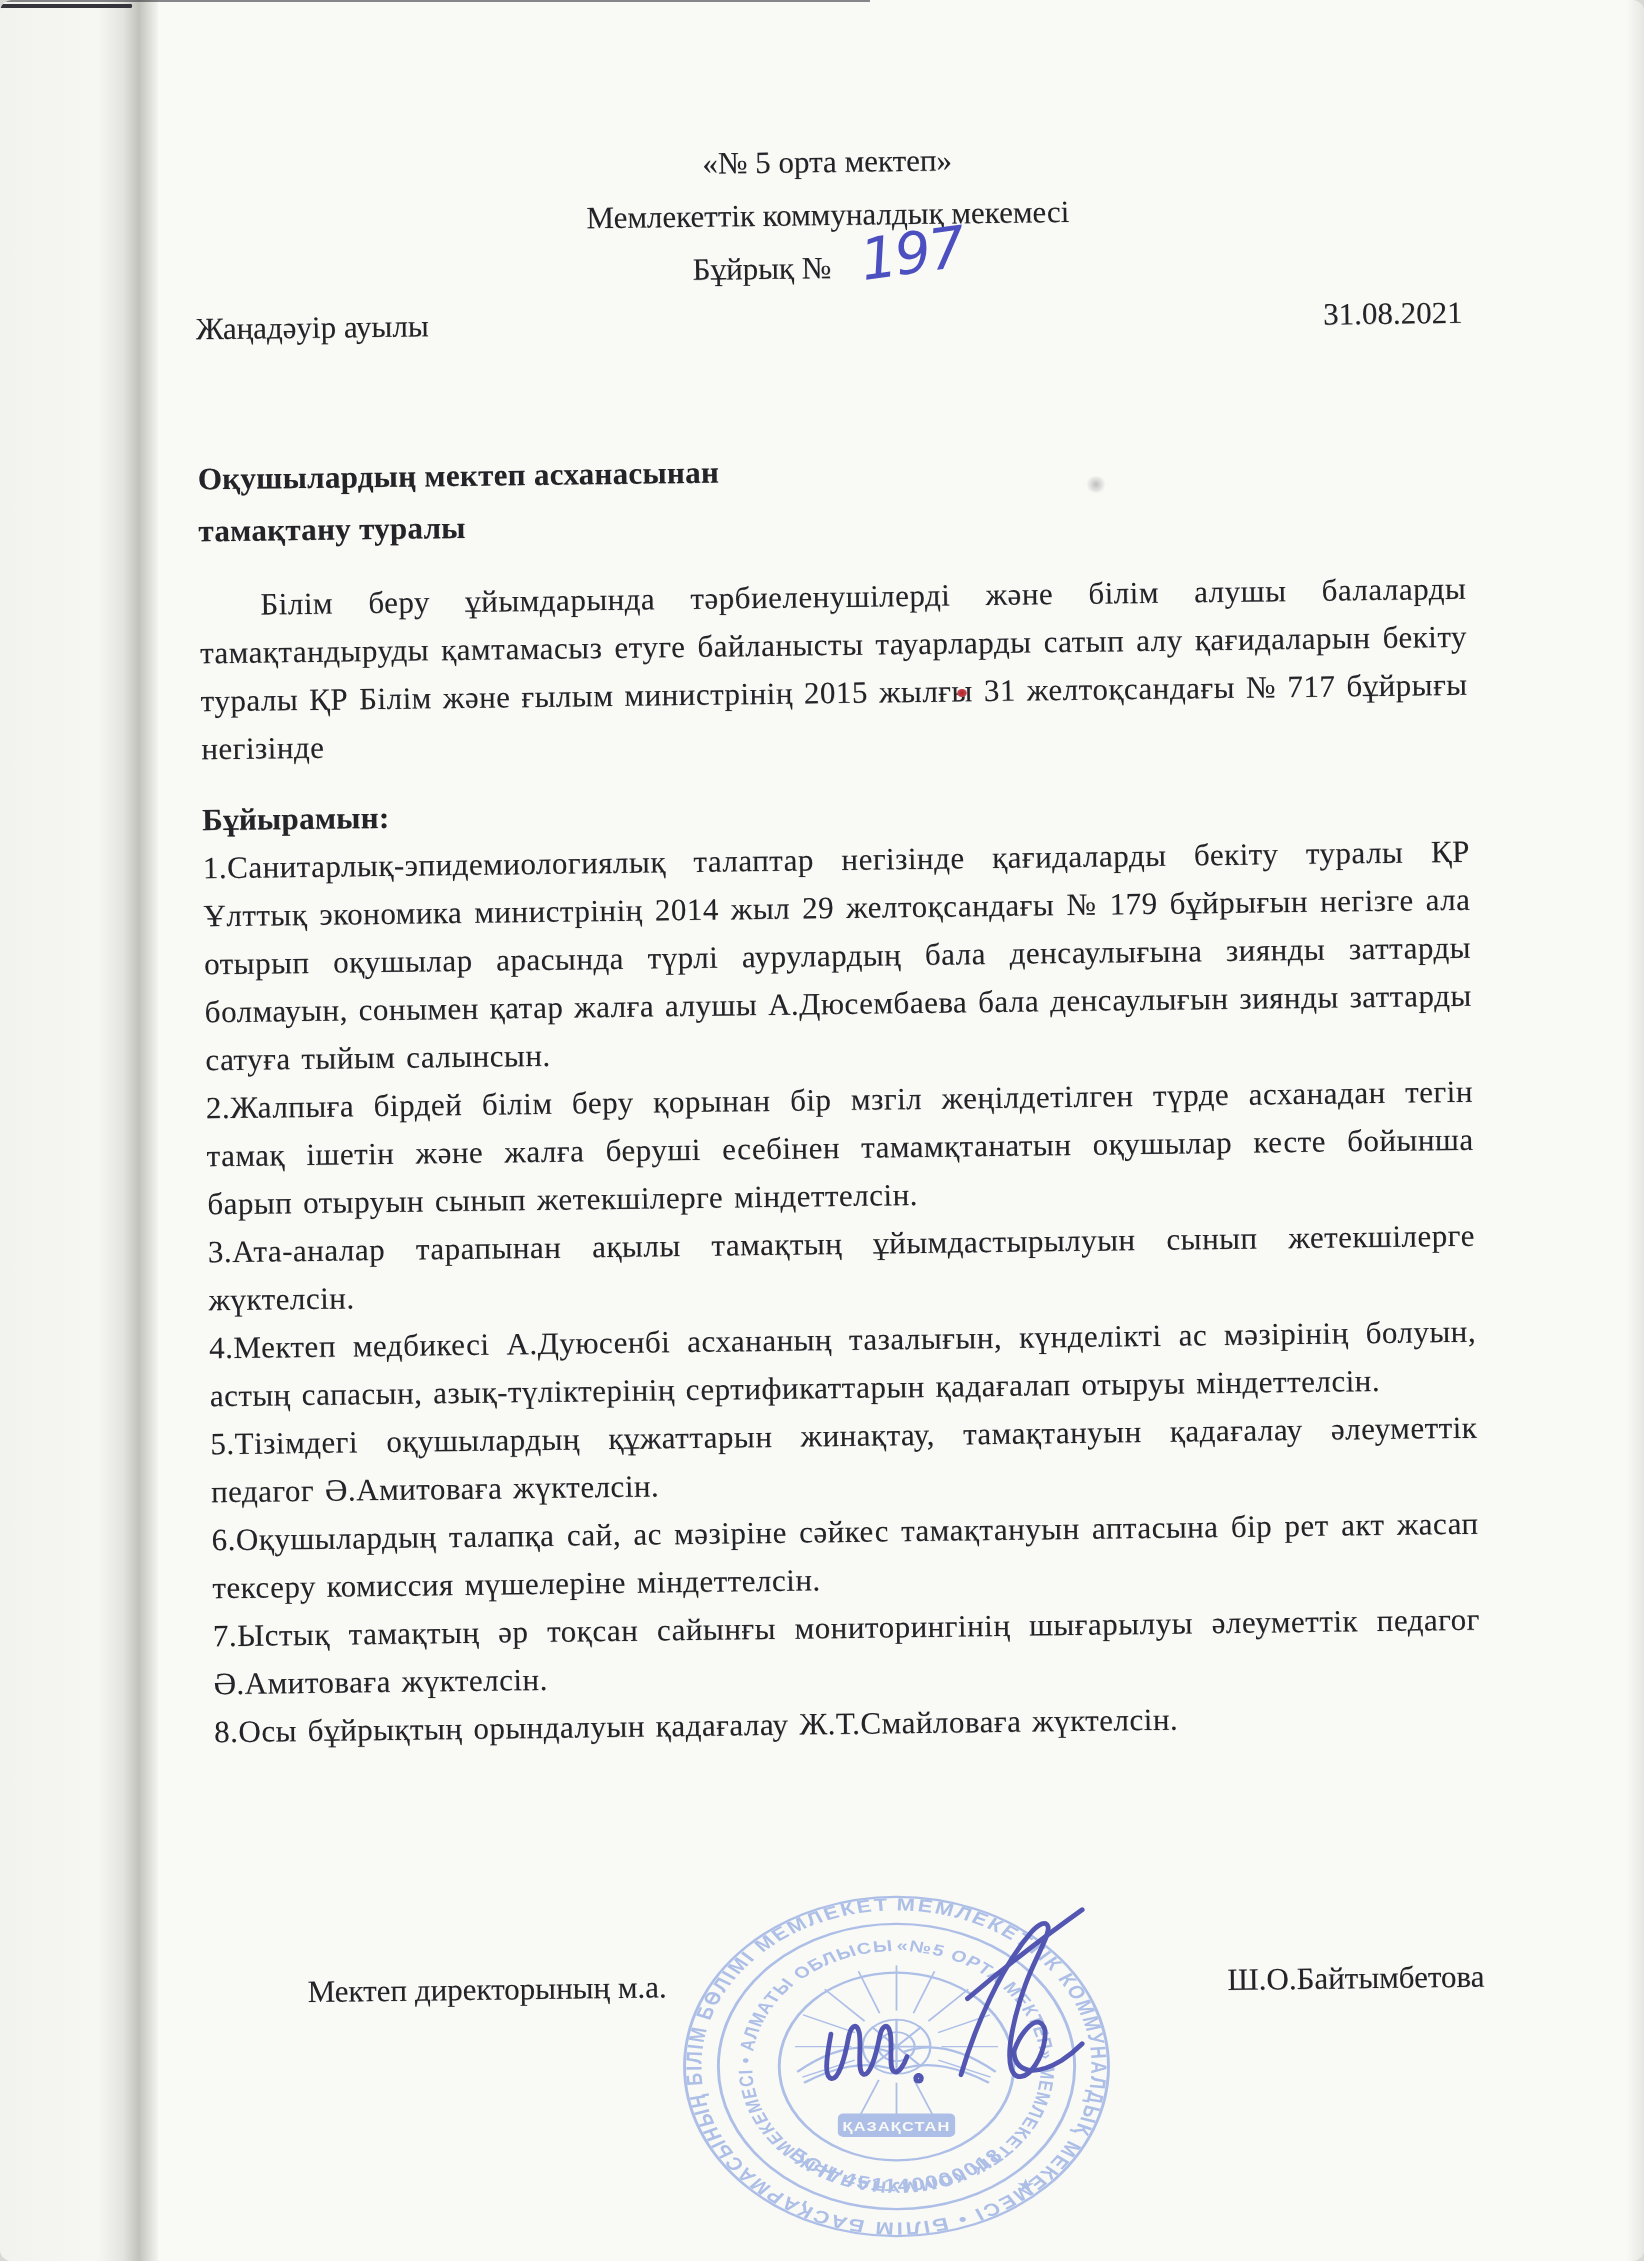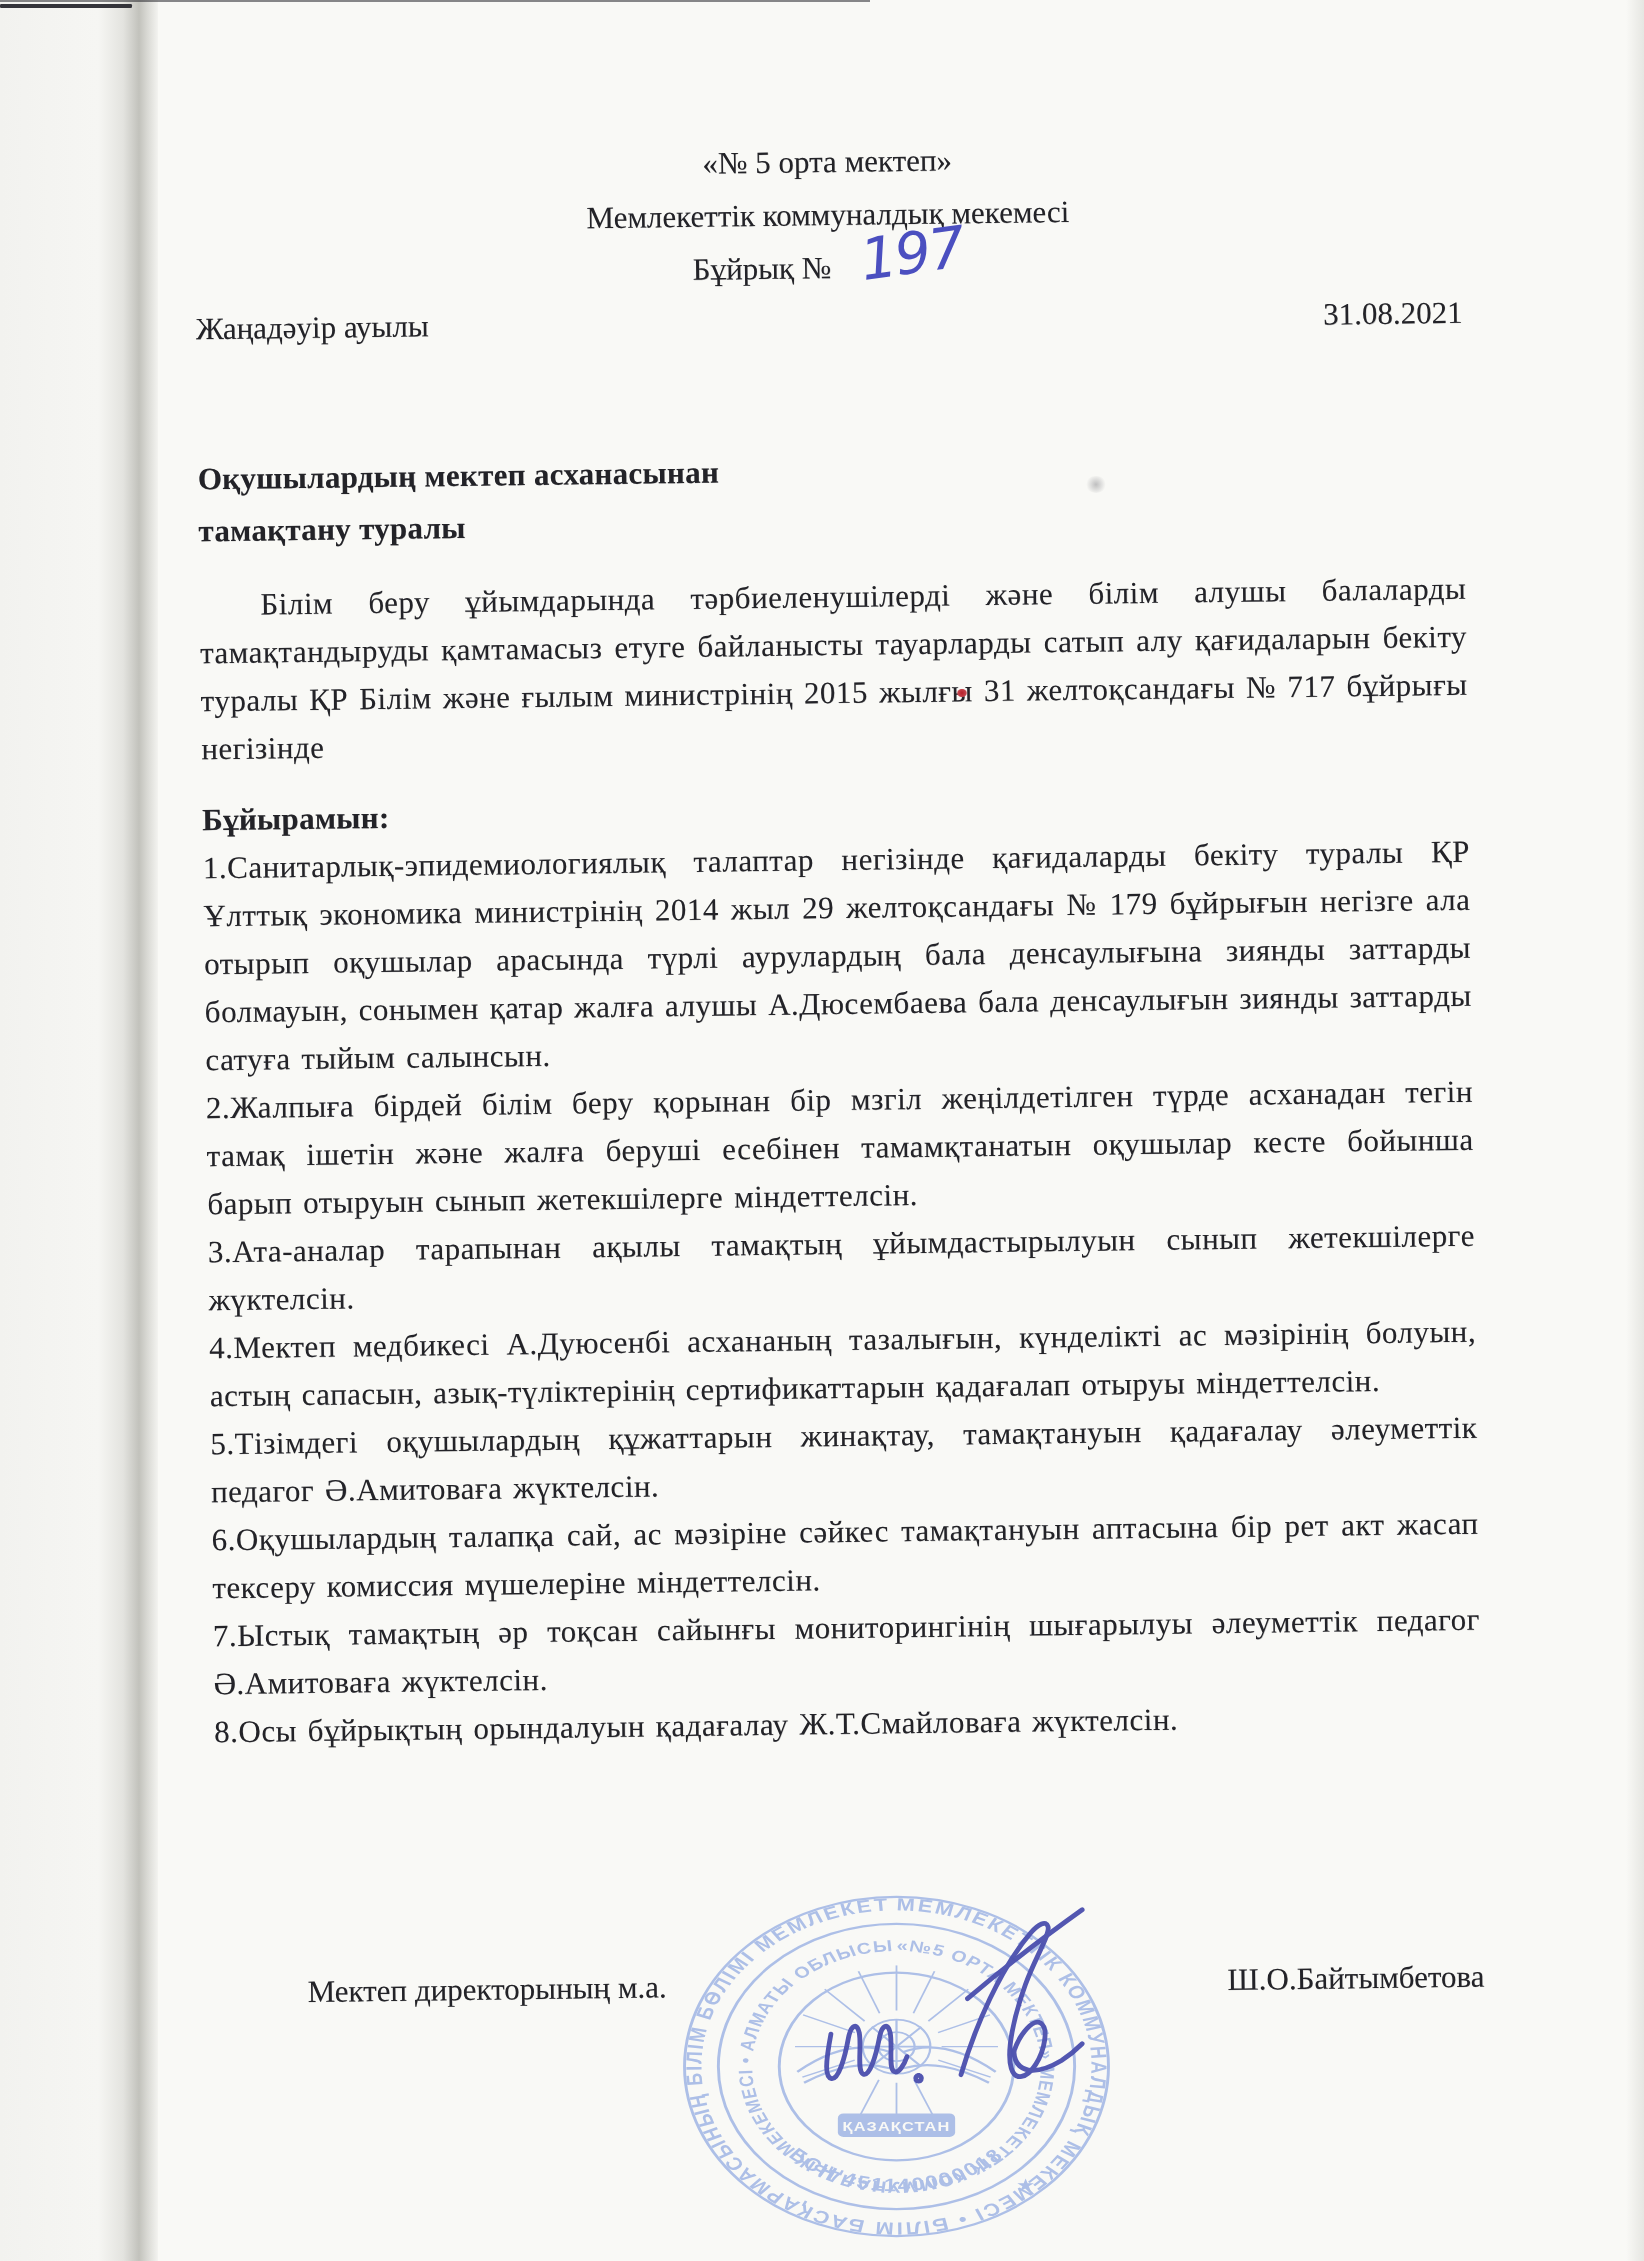--- a/index.html
+++ b/index.html
@@ -3,20 +3,21 @@
 <meta charset="utf-8">
 <style>
   html,body{margin:0;padding:0;background:#d8d8d4;}
   .page{
     position:relative;
     width:1644px;height:2261px;
     background:#f9f9f6;
     overflow:hidden;
     font-family:"Liberation Serif","DejaVu Serif",serif;
     color:#232328;
+    border-radius:12px;
   }
   
   .paper-edge-left{
     position:absolute;left:0;top:0;bottom:0;width:158px;
     background:linear-gradient(90deg,#f2f2ef 0%,#f6f6f3 62%,#e3e3df 78%,#c2c2bc 88%,#d8d8d3 93%,#f3f3f0 100%);
   }
   .scan-topline{
     position:absolute;left:0;top:3.9px;width:132px;height:4.5px;
     background:#34343a;border-radius:1.3px;
   }

